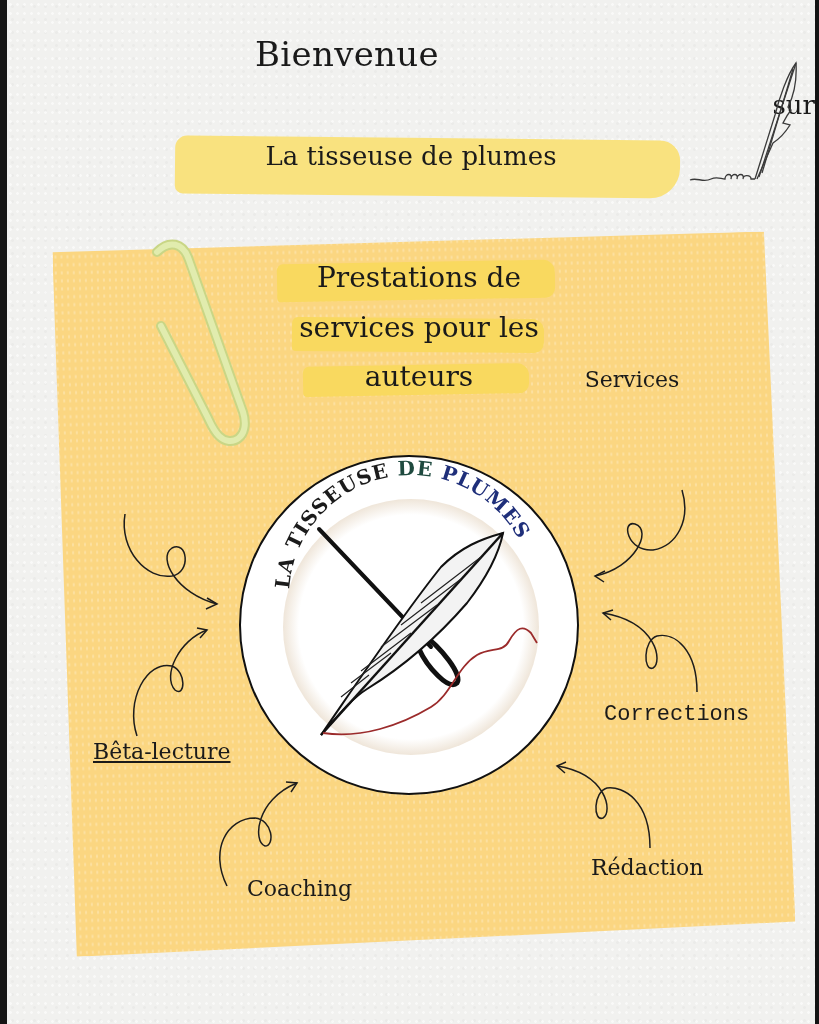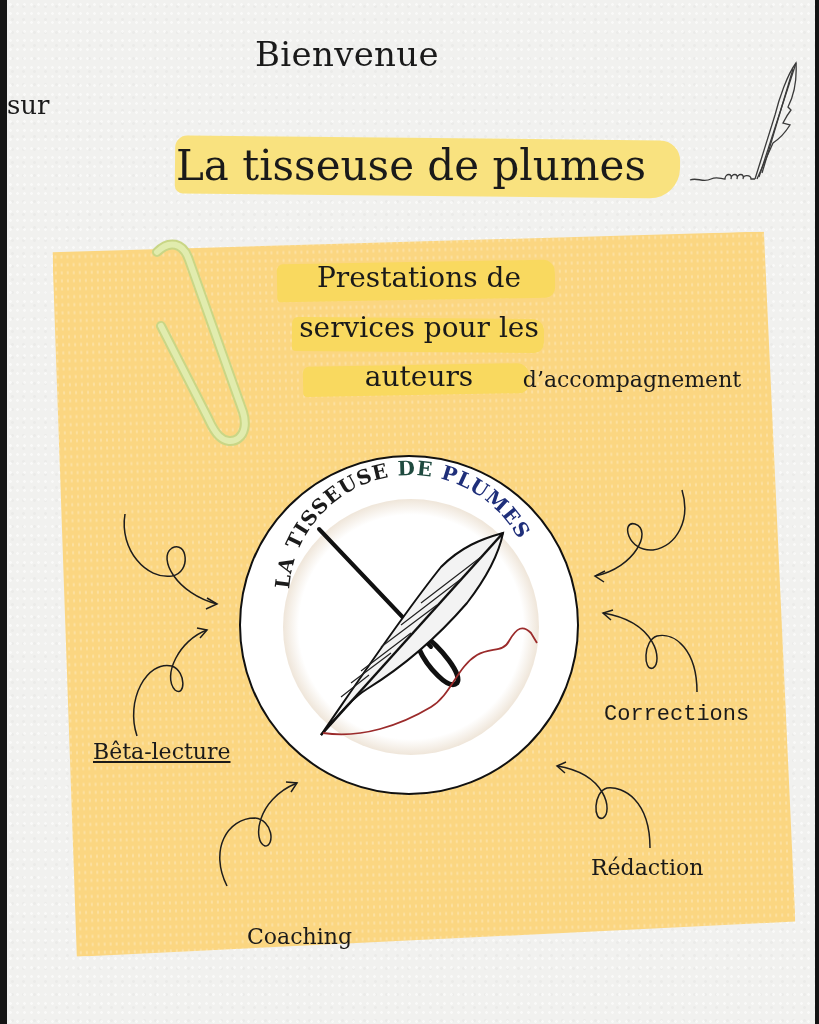--- a/index.html
+++ b/index.html
@@ -15,32 +15,32 @@
       background-image:
         radial-gradient(rgba(255,255,255,0.55) 1px, transparent 1.4px),
         radial-gradient(rgba(0,0,0,0.025) 1px, transparent 1.6px);
       background-size: 7px 9px, 11px 13px;
     }
     .title-welcome {
       position: absolute; left: 0; width: 680px; top: 34px; text-align: center;
       font-size: 34px; color: #1a1a1a; letter-spacing: 0.3px;
     }
     .title-sur {
-      position: absolute; left: 0; width: 808px; top: 90px; text-align: left;
+      position: absolute; left: 0; width: 808px; top: 90px; text-align: right;
       font-size: 26px; color: #1a1a1a;
     }
     .title-highlight {
       position: absolute; left: 168px; top: 138px; width: 505px; height: 58px;
       background: #f9e27f;
       border-radius: 12px 20px 30px 8px;
       transform: rotate(0.6deg);
     }
     .title-name {
       position: absolute; left: 0; width: 808px; top: 141px; text-align: center;
-      font-size: 42px; color: #1a1a1a;
+      font-size: 26px; color: #1a1a1a;
     }
     .quill-deco { position: absolute; left: 680px; top: 55px; }
 
     .note {
       position: absolute; left: 52px; top: 238px; width: 730px; height: 712px;
       background: #fbd681;
       background-image: radial-gradient(rgba(255,255,255,0.25) 1px, transparent 1.5px);
       background-size: 6px 8px;
       transform: rotate(-1.1deg);
       clip-path: polygon(0% 1%, 97.5% 0%, 100% 97%, 1.5% 100%);
@@ -118,25 +118,25 @@
 
       <path d="M80 278 C120 220 160 160 200 110 C220 90 240 82 262 76 C258 96 246 120 226 146 C200 176 168 206 126 232 C110 242 96 260 80 278 Z" fill="#f3f3f3" stroke="#111" stroke-width="2"></path>
       <path d="M80 278 L262 76" stroke="#111" stroke-width="2.5"></path>
       <path d="M100 240 L128 218 M110 226 L150 196 M120 214 L170 176 M140 190 L196 148 M160 168 L220 122 M180 146 L240 100" stroke="#222" stroke-width="1.2"></path>
 
       <path d="M82 276 C120 282 160 268 190 250 C210 238 216 210 236 198 C250 190 262 196 268 184 C276 170 282 168 290 176 L296 186" fill="none" stroke="#9b2b2b" stroke-width="1.8"></path>
     </svg>
   </div>
 
   <div class="svc" style="left:86px; top:737px;text-decoration:underline;">Bêta-lecture</div>
-  <div class="svc" style="left:240px; top:922px;">Coaching</div>
+  <div class="svc" style="left:240px; top:874px;">Coaching</div>
   <div class="svc" style="left:584px; top:853px;">Rédaction</div>
   <div class="svc" style="left:597px; top:700px;font-family:Liberation Mono, monospace;">Corrections</div>
   <div class="svc" style="left:490px; top:365px; width:270px;">
-    <div>d’accompagnement</div>
+    <div>Services</div>
   </div>
 
   <svg class="arrows" width="808" height="1024" viewBox="0 0 808 1024" fill="none" stroke="#1d1d1d" stroke-width="1.5">
 
     <g>
       <path d="M118 514 C112 550 140 580 165 576 C185 572 180 540 165 548 C150 558 170 594 210 604"></path>
       <path d="M200 598 L210 604 L199 609"></path>
     </g>
 
     <g>

